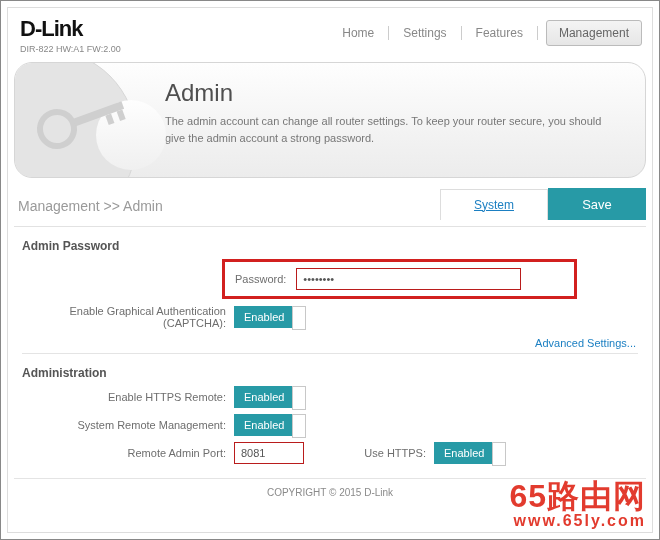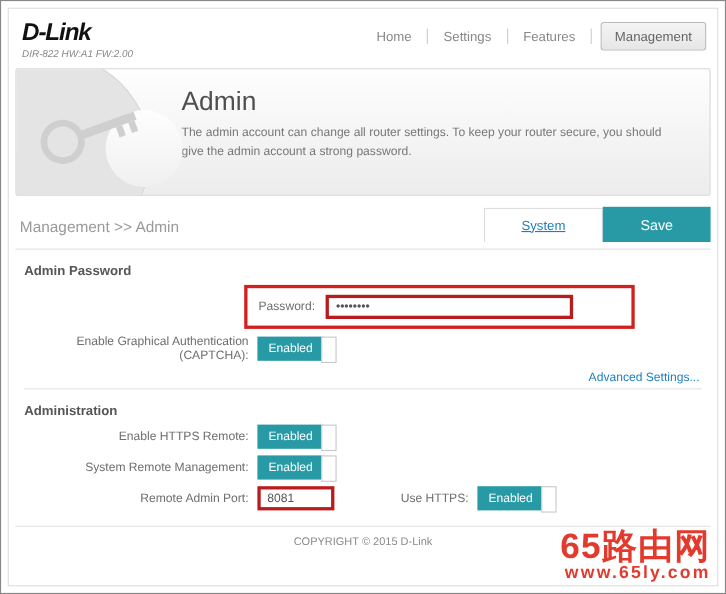--- a/index.html
+++ b/index.html
@@ -23,21 +23,21 @@
     border: 1px solid #ddd;
     position: relative;
     overflow: hidden;
   }
   
   .hdr {
     display: flex;
     align-items: flex-start;
     padding: 8px 10px 0 12px;
   }
-  .brand { flex: 0 0 auto; font-style: italic; }
+  .brand { flex: 0 0 auto; }
   .brand-logo {
     font-family: Arial, sans-serif;
     font-weight: 900;
     font-size: 22px;
     color: #111;
     letter-spacing: -1px;
   }
   .brand-sub {
     font-size: 9px;
     color: #888;
@@ -67,21 +67,21 @@
     font-size: 12px;
     color: #666;
     cursor: pointer;
     margin-left: 8px;
   }
   
   .banner {
     margin: 8px 6px 0 6px;
     height: 116px;
     border: 1px solid #d6d6d6;
-    border-radius: 2px;
+    border-radius: 18px;
     background: linear-gradient(#fefefe 0%, #f3f3f3 60%, #ececec 100%);
     position: relative;
     overflow: hidden;
     display: flex;
   }
   .banner-icon {
     flex: 0 0 150px;
     position: relative;
   }
   .banner-text { padding: 12px 20px 0 0; }
@@ -222,21 +222,21 @@
     border: 3px solid #d2201f;
     padding: 6px 10px;
     display: inline-flex;
     align-items: center;
     width: 355px;
     height: 40px;
     margin-left: 30px;
   }
   .pwd-highlight .lbl { width: auto; padding-right: 10px; }
   input[type=password], input[type=text] {
-    border: 3px solid #b91c1c;
+    border: 1px solid #b91c1c;
     height: 22px;
     padding: 2px 6px;
     font-size: 11px;
     color: #555;
     background: #fff;
   }
   .pwd-input { width: 225px; }
   .port-input { width: 70px; }
 
   .adv-link {

